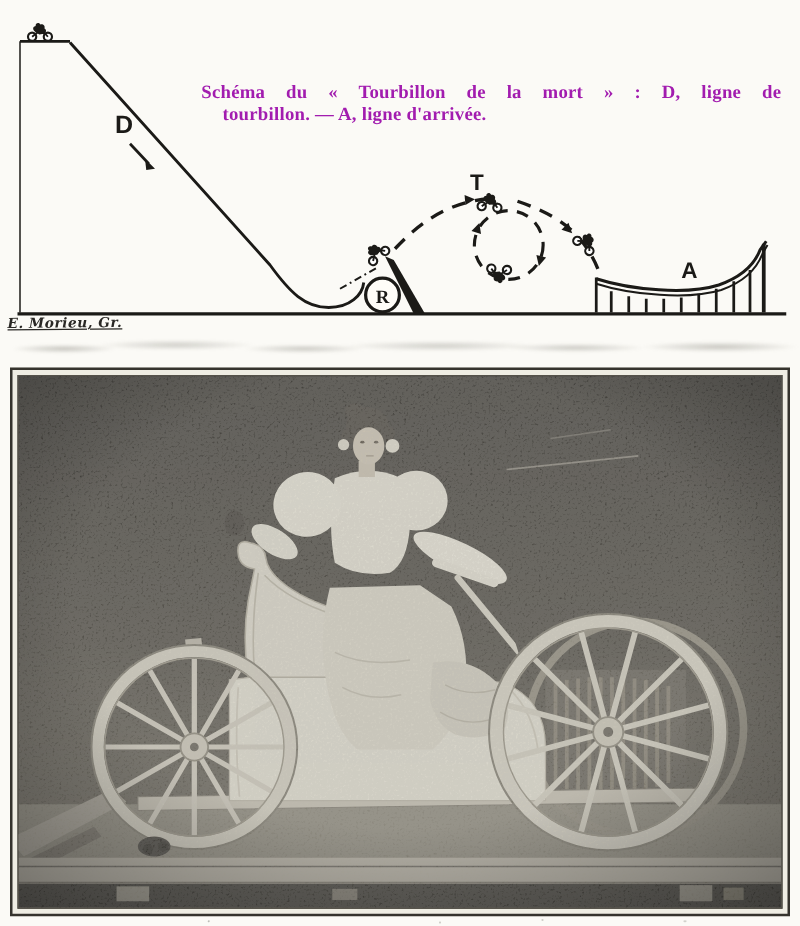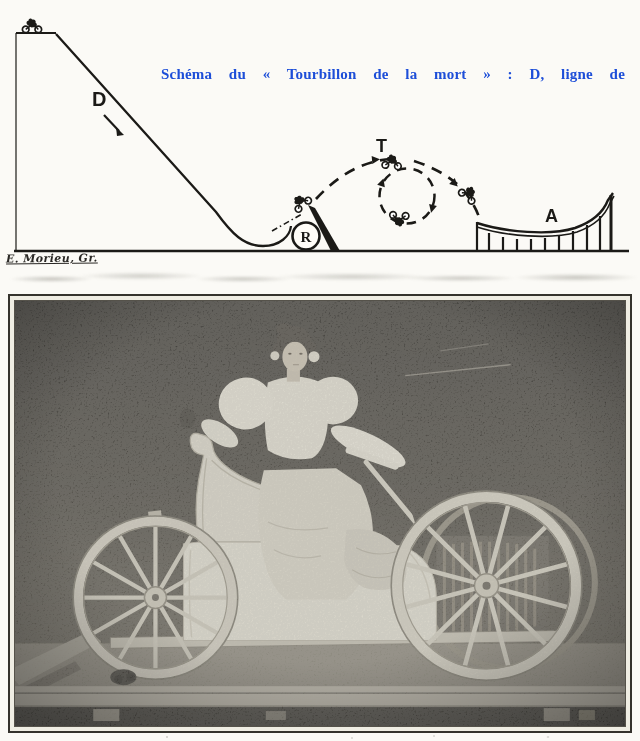--- a/index.html
+++ b/index.html
@@ -1,20 +1,20 @@
 <!DOCTYPE html>
 <html><head>
 <meta charset="utf-8">
 <style>
   html,body{margin:0;padding:0;background:#e9e9e6;}
   .page{position:relative;width:640px;height:741px;background:#fbfaf6;overflow:hidden;
         font-family:"Liberation Serif",serif;}
   
   .caption{position:absolute;left:161px;top:66px;width:464px;
-           font:700 15px/17.6px "Liberation Serif",serif;color:#1d4ed8;letter-spacing:.2px;}
+           font:700 15px/17.6px "Liberation Serif",serif;color:#a21caf;letter-spacing:.2px;}
   .caption .l1{text-align:justify;text-align-last:justify;}
   .caption .l2{margin-left:17px;text-align:justify;text-align-last:justify;}
   .caption .l3{margin-left:17px;}
   .sig{position:absolute;left:6px;top:252px;font:italic 700 11px "DejaVu Serif",serif;
        color:#2a2825;letter-spacing:.4px;transform:rotate(-.6deg);text-decoration:underline;}
   
   .smudge{position:absolute;left:0;top:270px;width:640px;height:15px;filter:blur(1.2px);background:
     radial-gradient(60px 5px at 8% 60%,rgba(110,108,98,.38),transparent 70%),
     radial-gradient(90px 6px at 22% 40%,rgba(110,108,98,.30),transparent 70%),
     radial-gradient(70px 5px at 38% 60%,rgba(110,108,98,.34),transparent 70%),
@@ -93,20 +93,21 @@
 
     <use href="#cyc" transform="translate(32,25.8)"></use>
     <use href="#cyc" transform="translate(301,202) rotate(-40)"></use>
     <use href="#cyc" transform="translate(392,162) rotate(6)"></use>
     <use href="#cyc" transform="translate(399,219) rotate(185)"></use>
     <use href="#cyc" transform="translate(469,194) rotate(40)"></use>
   </svg>
 
   <div class="caption">
     <div class="l1">Schéma du « Tourbillon de la mort » : D, ligne de</div>
+    <div class="l3">tourbillon. — A, ligne d'arrivée.</div>
   </div>
 
   <div class="sig">E. Morieu, Gr.</div>
 
   <div class="smudge"></div>
 
   <div class="photo-frame">
     <div class="photo-inner">
       <svg viewBox="0 0 608 427" preserveAspectRatio="none">
         <defs>

